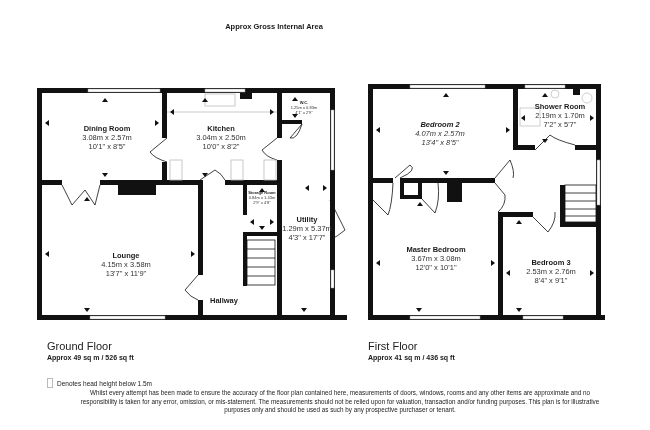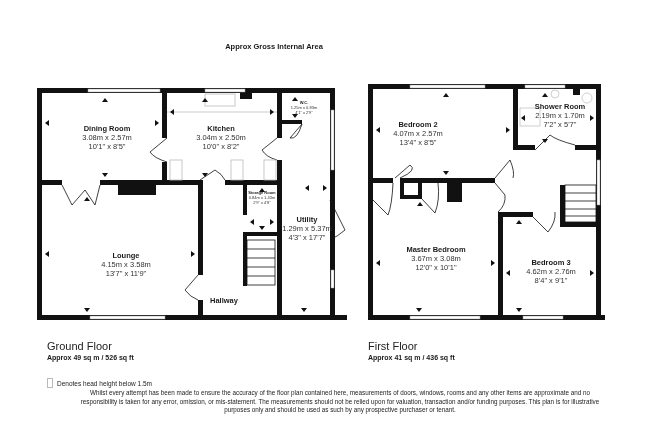--- a/index.html
+++ b/index.html
@@ -1,18 +1,18 @@
 <!DOCTYPE html>
 <html><head>
 <meta charset="utf-8">
 <style>
   html, body { margin:0; padding:0; background:#ffffff; }
   body { width:650px; height:430px; position:relative; overflow:hidden; font-family:"Liberation Sans", sans-serif; color:#1a1a1a; }
   .abs { position:absolute; }
-  .title { left:0; width:548px; top:22px; text-align:center; font-weight:bold; font-size:7.5px; line-height:9px;margin-top:20px; }
+  .title { left:0; width:548px; top:22px; text-align:center; font-weight:bold; font-size:7.5px; line-height:9px; }
   svg.plan { position:absolute; left:0; top:0; }
   .room-label { position:absolute; text-align:center; font-size:7.5px; line-height:9px; transform:translateX(-50%); white-space:nowrap; }
   .room-label .nm { font-weight:bold; display:block; }
   .room-label .dm { display:block; color:#333; }
   .room-label.tiny { font-size:4px; line-height:5px; }
   .floor-name { font-size:11px; line-height:13px; color:#222; }
   .floor-area { font-size:7px; font-weight:bold; line-height:9px; }
   .key { left:47px; top:378px; font-size:6.5px; display:flex; align-items:center; gap:4px; }
   .key-box { width:4px; height:8px; border:1px solid #bbb; display:inline-block; }
   .disclaimer { left:75px; top:389px; width:530px; font-size:6.3px; line-height:8.6px; text-align:center; color:#222; }
@@ -233,38 +233,38 @@
 </div>
 <div class="room-label" style="left:126px; top:251px;">
   <span class="nm">Lounge</span>
   <span class="dm">4.15m x 3.58m</span>
   <span class="dm">13'7" x 11'9"</span>
 </div>
 <div class="room-label" style="left:224px; top:252px;margin-top:44px;">
   <span class="nm">Hallway</span>
 </div>
 
-<div class="room-label" style="left:418px; top:120px;">
+<div class="room-label" style="left:440px; top:120px;font-style:italic;">
   <span class="nm">Bedroom 2</span>
   <span class="dm">4.07m x 2.57m</span>
   <span class="dm">13'4" x 8'5"</span>
 </div>
 <div class="room-label" style="left:560px; top:102px;">
   <span class="nm">Shower Room</span>
   <span class="dm">2.19m x 1.70m</span>
   <span class="dm">7'2" x 5'7"</span>
 </div>
 <div class="room-label" style="left:436px; top:245px;">
   <span class="nm">Master Bedroom</span>
   <span class="dm">3.67m x 3.08m</span>
   <span class="dm">12'0" x 10'1"</span>
 </div>
 <div class="room-label" style="left:551px; top:258px;">
   <span class="nm">Bedroom 3</span>
-  <span class="dm">4.62m x 2.76m</span>
+  <span class="dm">2.53m x 2.76m</span>
   <span class="dm">8'4" x 9'1"</span>
 </div>
 
 <div class="abs" style="left:47px; top:340px;">
   <div class="floor-name">Ground Floor</div>
   <div class="floor-area">Approx 49 sq m / 526 sq ft</div>
 </div>
 <div class="abs" style="left:368px; top:340px;">
   <div class="floor-name">First Floor</div>
   <div class="floor-area">Approx 41 sq m / 436 sq ft</div>

